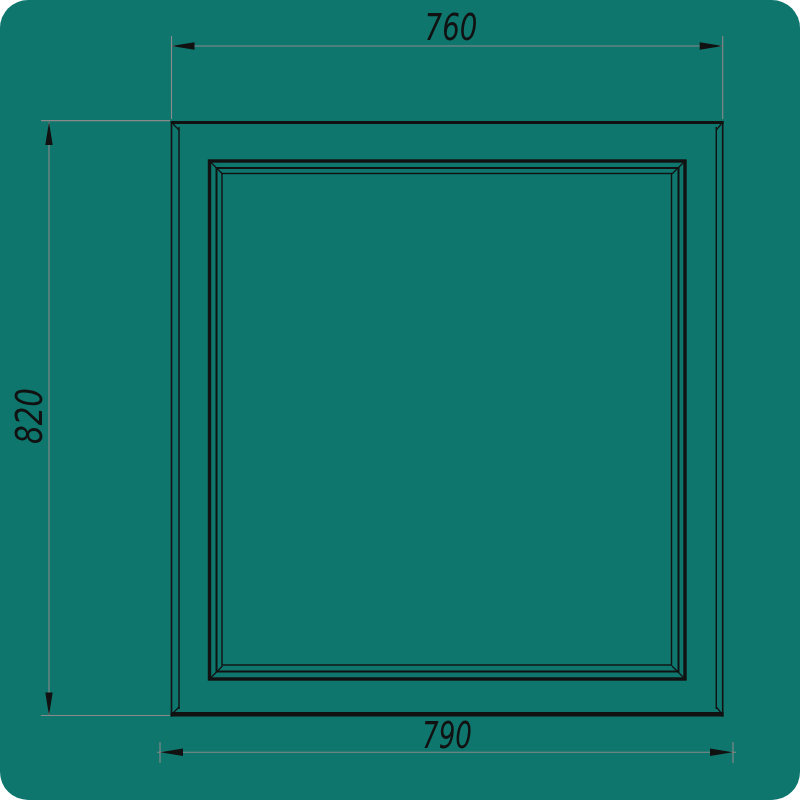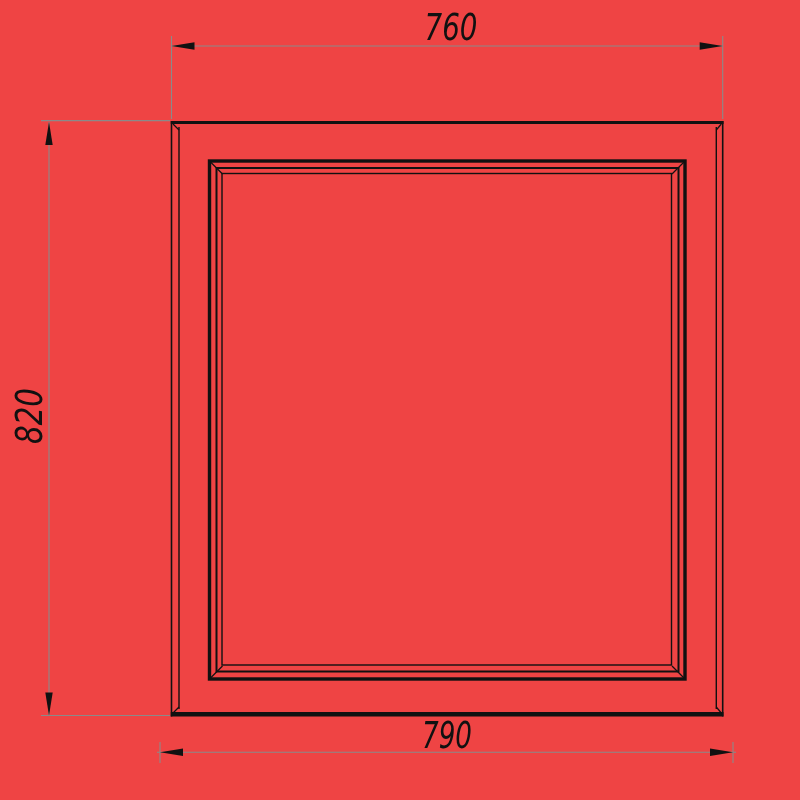--- a/index.html
+++ b/index.html
@@ -1,22 +1,23 @@
 <!DOCTYPE html>
 <html><head>
 <meta charset="utf-8">
 <style>
   html, body { margin: 0; padding: 0; background: #ffffff; }
   .canvas {
     position: relative;
     width: 800px;
     height: 800px;
-    background: #ef4444;
+    background: #0f766e;
     overflow: hidden;
     font-family: "DejaVu Sans", sans-serif;
+    border-radius: 28px;
   }
   svg { display: block; }
   .edge      { stroke: #111111; fill: none; stroke-linecap: butt; }
   .dimline   { stroke: #8a8a8a; fill: none; stroke-width: 1.1; }
   .arrow     { fill: #111111; stroke: none; }
   .dimtext {
     font-family: "DejaVu Sans", "Liberation Sans", sans-serif;
     font-style: italic;
     font-size: 37px;
     fill: #111111;

